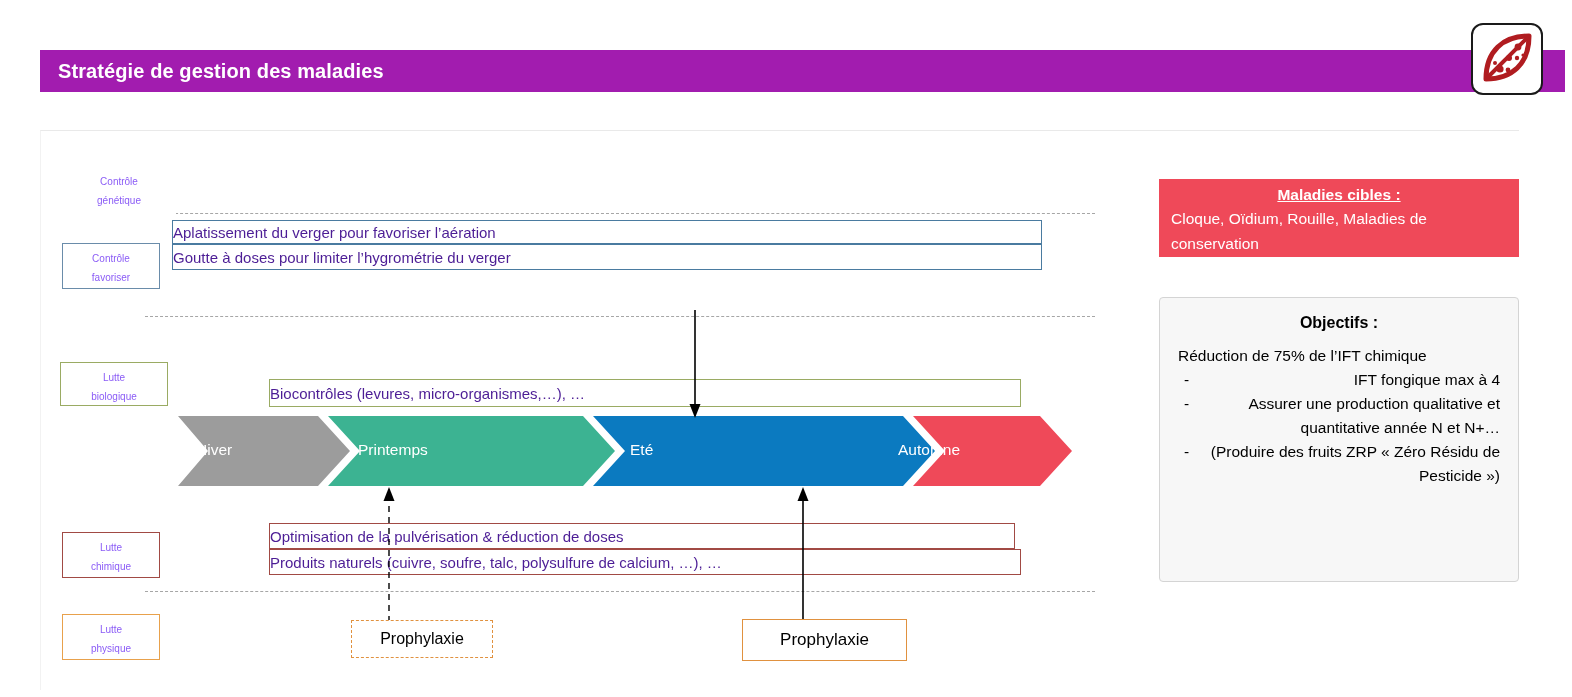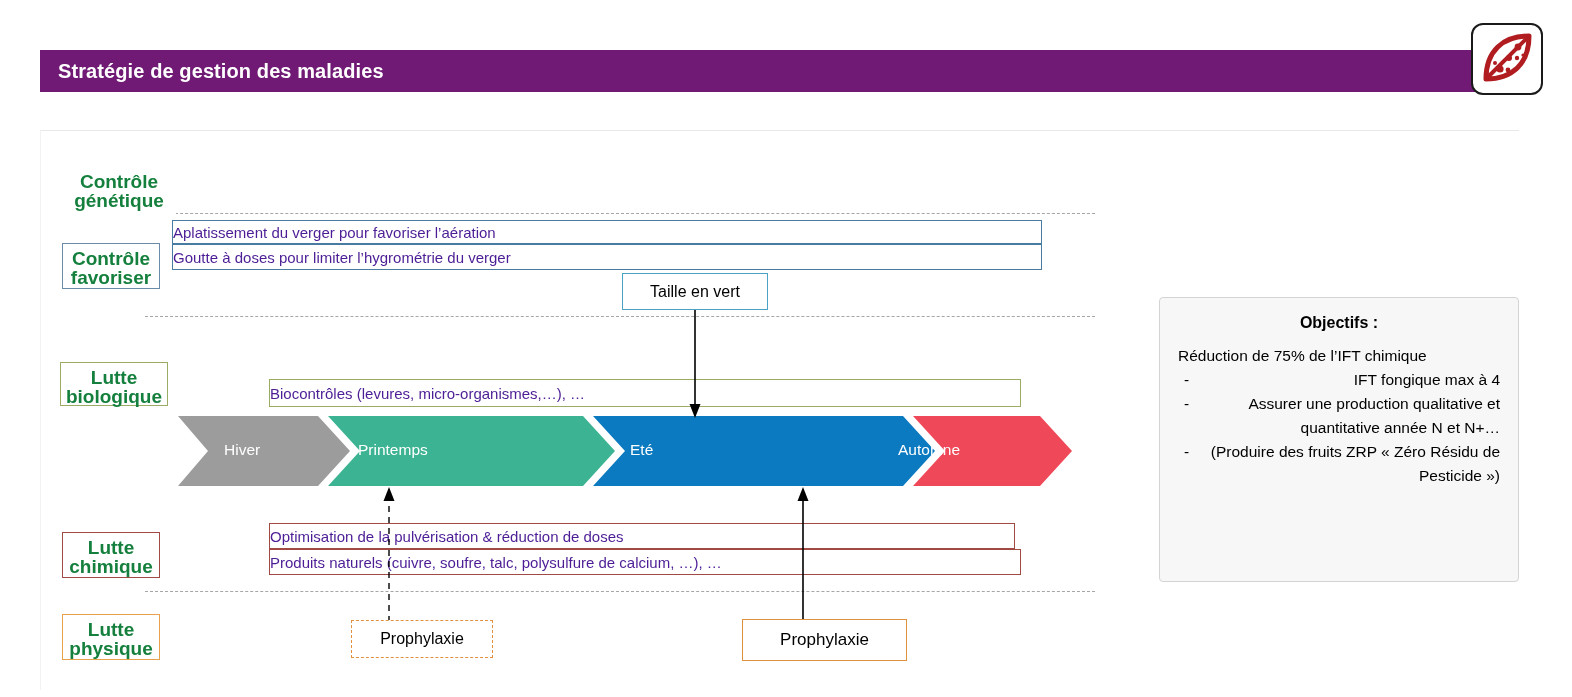--- a/index.html
+++ b/index.html
@@ -76,24 +76,24 @@
     width: 950px;
     height: 0;
     border-top: 1px dashed #a6a6a6;
   }
 
   
   .cat-label {
     position: absolute;
     box-sizing: border-box;
     text-align: center;
-    font-size: 19px;
-    font-weight: bold;
+    font-size: 10px;
+    font-weight: normal;
     line-height: 19px;
-    color: #15803d;
+    color: #8b5cf6;
     background: #ffffff;
     padding-top: 5px;
   }
   #cat-genetique {
     left: 62px; top: 167px; width: 114px; height: 50px;
     border: none;
   }
   #cat-cultural {
     left: 62px; top: 243px; width: 98px; height: 46px;
     border: 1px solid #6a8caa;
@@ -246,21 +246,21 @@
     padding-left: 6px;
     box-sizing: border-box;
   }
   .obj-text { flex: 1 1 auto; text-align: right; }
 </style>
 </head>
 <body>
 
 <div id="slide">
 
-  <div id="title-banner" style="background: #701a75;">
+  <div id="title-banner" style="background: #a21caf; padding-left: 46px;">
     <div id="title-text">Stratégie de gestion des maladies</div>
   </div>
 
   <div id="logo-box">
     <svg width="68" height="68" viewBox="0 0 68 68">
       <path d="M13 54 C13 26, 30 11, 56 11 C56 39, 39 54, 13 54 Z" fill="#ffffff" stroke="#b01c20" stroke-width="5" stroke-linejoin="round"></path>
       <path d="M14 53 L55 12" fill="none" stroke="#b01c20" stroke-width="4"></path>
       <circle cx="45" cy="22" r="3.4" fill="#b01c20"></circle>
       <circle cx="36" cy="33" r="3.0" fill="#b01c20"></circle>
       <circle cx="27" cy="44" r="3.6" fill="#b01c20"></circle>
@@ -294,56 +294,59 @@
     <span>chimique</span>
   </div>
   <div class="cat-label" id="cat-physique" style="border-color: rgb(232, 161, 76);">
     <span>Lutte</span><br>
     <span>physique</span>
   </div>
 
   <div class="bar bar-cultural" id="bar-aplatissement">Aplatissement du verger pour favoriser l’aération</div>
   <div class="bar bar-cultural" id="bar-goutte">Goutte à doses pour limiter l’hygrométrie du verger</div>
 
-  <div id="box-taille">Taille en vert</div>
   <svg class="arrow-svg" style="left:688px; top:310px;" width="20" height="112">
     <line x1="7" y1="0" x2="7" y2="96" stroke="#000000" stroke-width="1.6"></line>
     <polygon points="7,108 1.5,94 12.5,94" fill="#000000"></polygon>
   </svg>
 
   <div class="bar bar-bio" id="bar-biocontroles">Biocontrôles (levures, micro-organismes,…), …</div>
 
   <div id="seasons">
     <svg width="900" height="70" viewBox="0 0 900 70">
       <polygon points="0,0 140,0 172,35 140,70 0,70 30,35" fill="#9c9c9c"></polygon>
       <polygon points="150,0 405,0 437,35 405,70 150,70 182,35" fill="#3cb392"></polygon>
       <polygon points="415,0 725,0 757,35 725,70 415,70 447,35" fill="#0b7ac0"></polygon>
       <polygon points="735,0 862,0 894,35 862,70 735,70 767,35" fill="#ef4959"></polygon>
     </svg>
-    <span class="chev-label" style="left:46px;  top:25px;">Hiver</span>
+    <span class="chev-label" style="left:18px;  top:25px;">Hiver</span>
     <span class="chev-label" style="left:180px; top:25px;">Printemps</span>
     <span class="chev-label" style="left:452px; top:25px;">Eté</span>
     <span class="chev-label" style="left:720px; top:25px;">Automne</span>
   </div>
 
   <div class="bar bar-chim" id="bar-optimisation">Optimisation de la pulvérisation &amp; réduction de doses</div>
   <div class="bar bar-chim" id="bar-produits">Produits naturels (cuivre, soufre, talc, polysulfure de calcium, …), …</div>
 
   <div id="box-prophy-left">Prophylaxie</div>
   <svg class="arrow-svg" style="left:382px; top:486px;" width="20" height="136">
     <line x1="7" y1="136" x2="7" y2="14" stroke="#000000" stroke-width="1.4" stroke-dasharray="6,5"></line>
     <polygon points="7,1 1.5,15 12.5,15" fill="#000000"></polygon>
   </svg>
 
   <div id="box-prophy-right">Prophylaxie</div>
   <svg class="arrow-svg" style="left:796px; top:486px;" width="20" height="135">
     <line x1="7" y1="135" x2="7" y2="14" stroke="#000000" stroke-width="1.6"></line>
     <polygon points="7,1 1.5,15 12.5,15" fill="#000000"></polygon>
   </svg>
 
+  <div id="maladies-box">
+    <div id="maladies-title">Maladies cibles :</div>
+    <div id="maladies-body">Cloque, Oïdium, Rouille, Maladies de conservation</div>
+  </div>
 
   <div id="objectifs-box">
     <div id="objectifs-title">Objectifs :</div>
 
     <div class="obj-item flush">
       <span>Réduction de 75% de l’IFT chimique</span>
     </div>
 
     <div class="obj-item">
       <span class="obj-dash">-</span>

